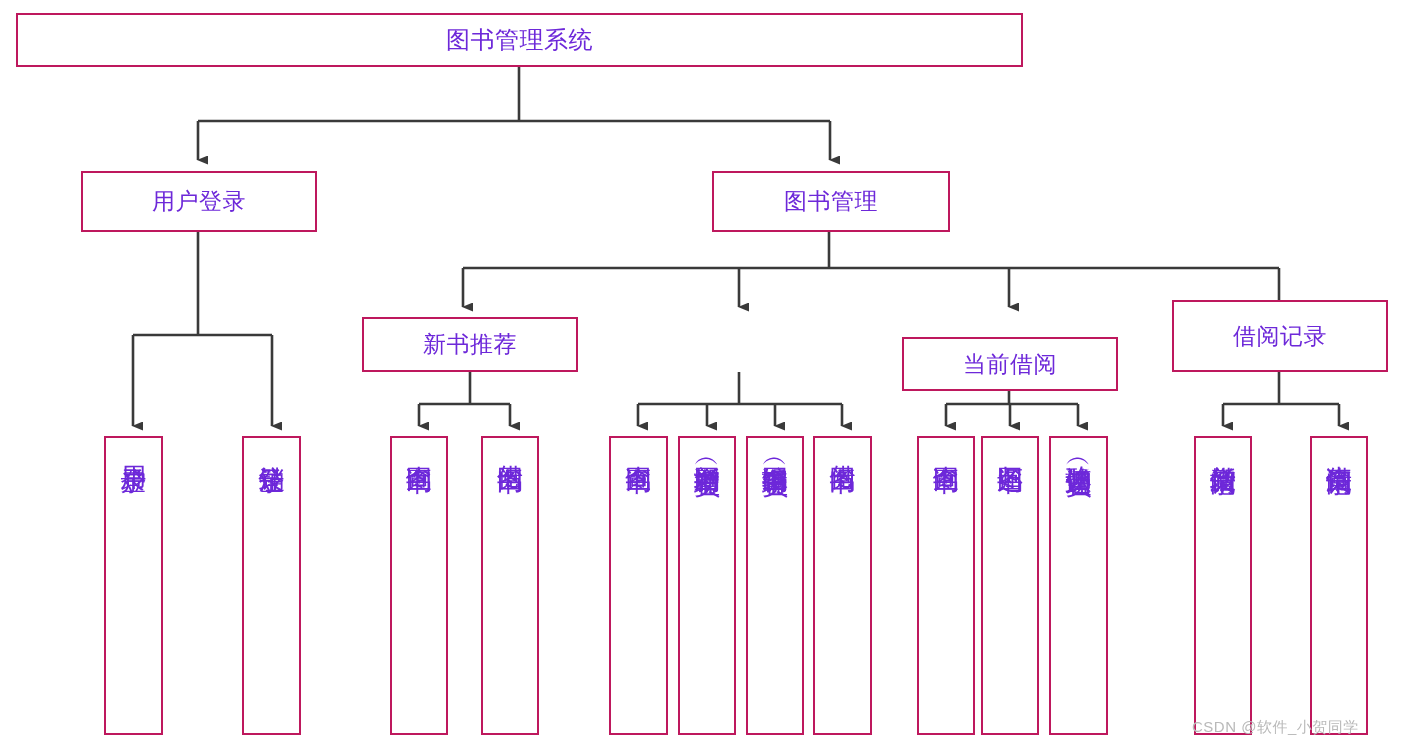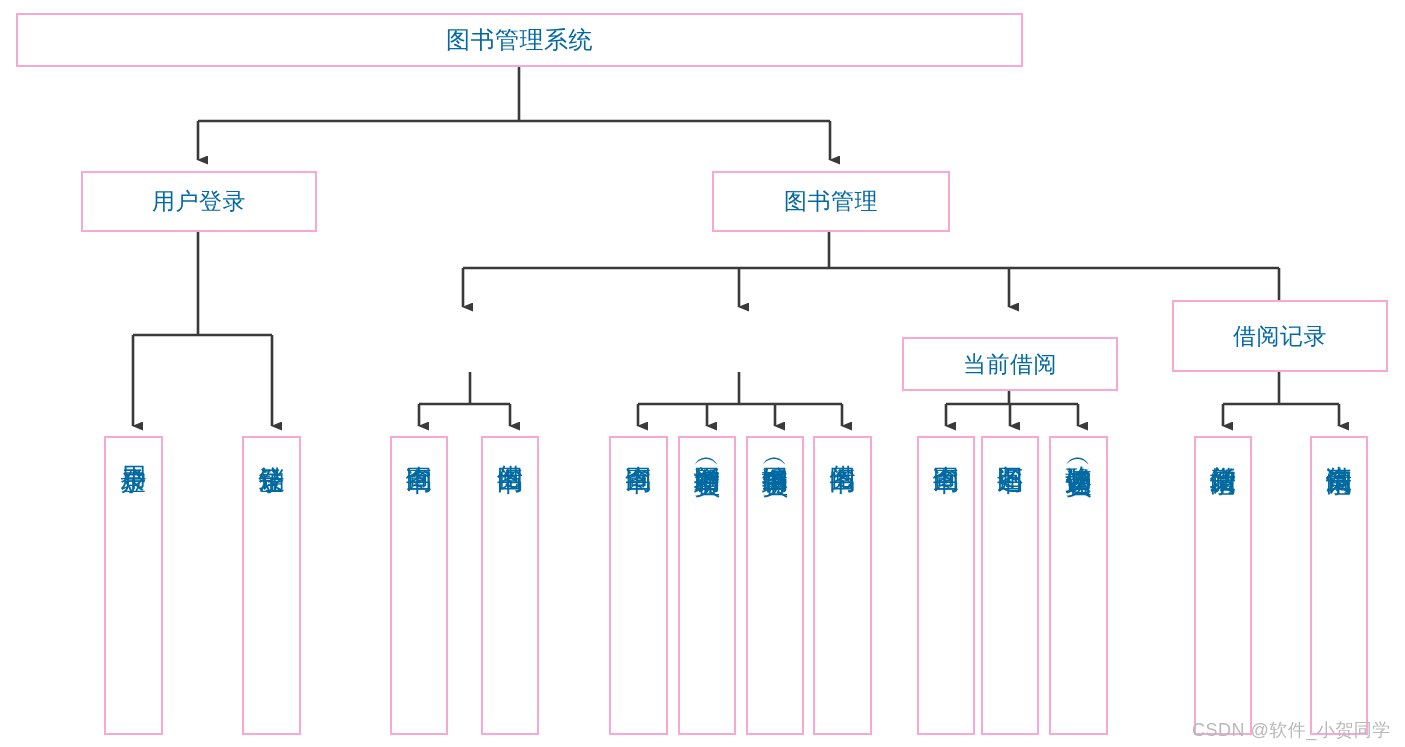--- a/index.html
+++ b/index.html
@@ -23,25 +23,25 @@
     left: 0;
     top: 0;
     width: 1405px;
     height: 747px;
     pointer-events: none;
   }
   .node {
     position: absolute;
     box-sizing: border-box;
     background: #ffffff;
-    border: 2px solid #f9a8d4;
+    border: 2px solid #be185d;
     display: flex;
     align-items: center;
     justify-content: center;
-    color: #0369a1;
+    color: #6d28d9;
   }
   .node .node-label {
     display: block;
     text-align: center;
     line-height: 1.16;
     letter-spacing: 0.5px;
   }
   .node.horiz .node-label {
     font-size: 23px;
   }
@@ -55,21 +55,21 @@
   .node.vert .node-label {
     writing-mode: vertical-rl;
     text-orientation: upright;
     font-size: 26px;
     line-height: 1.12;
     letter-spacing: 1px;
     white-space: nowrap;
   }
   .watermark {
     position: absolute;
-    font-size: 18px;
+    font-size: 15px;
     color: #b9b9b9;
     white-space: nowrap;
     letter-spacing: 0.5px;
   }
 </style>
 </head>
 <body>
 
 <div id="diagram-canvas">
 
@@ -128,20 +128,23 @@
     <span class="node-label">图书管理系统</span>
   </div>
 
   <div class="node horiz" style="left:81px; top:171px; width:236px; height:61px;">
     <span class="node-label">用户登录</span>
   </div>
   <div class="node horiz" style="left:712px; top:171px; width:238px; height:61px;">
     <span class="node-label">图书管理</span>
   </div>
 
+  <div class="node horiz" style="left:362px; top:317px; width:216px; height:55px;">
+    <span class="node-label">新书推荐</span>
+  </div>
   <div class="node horiz" style="left:902px; top:317px; width:216px; height:54px;margin-top:20px;">
     <span class="node-label">当前借阅</span>
   </div>
   <div class="node horiz" style="left:1172px; top:300px; width:216px; height:72px;">
     <span class="node-label">借阅记录</span>
   </div>
 
   <div class="node vert" style="left:104px; top:436px; width:59px; height:299px;">
     <span class="node-label">用户登录</span>
   </div>

